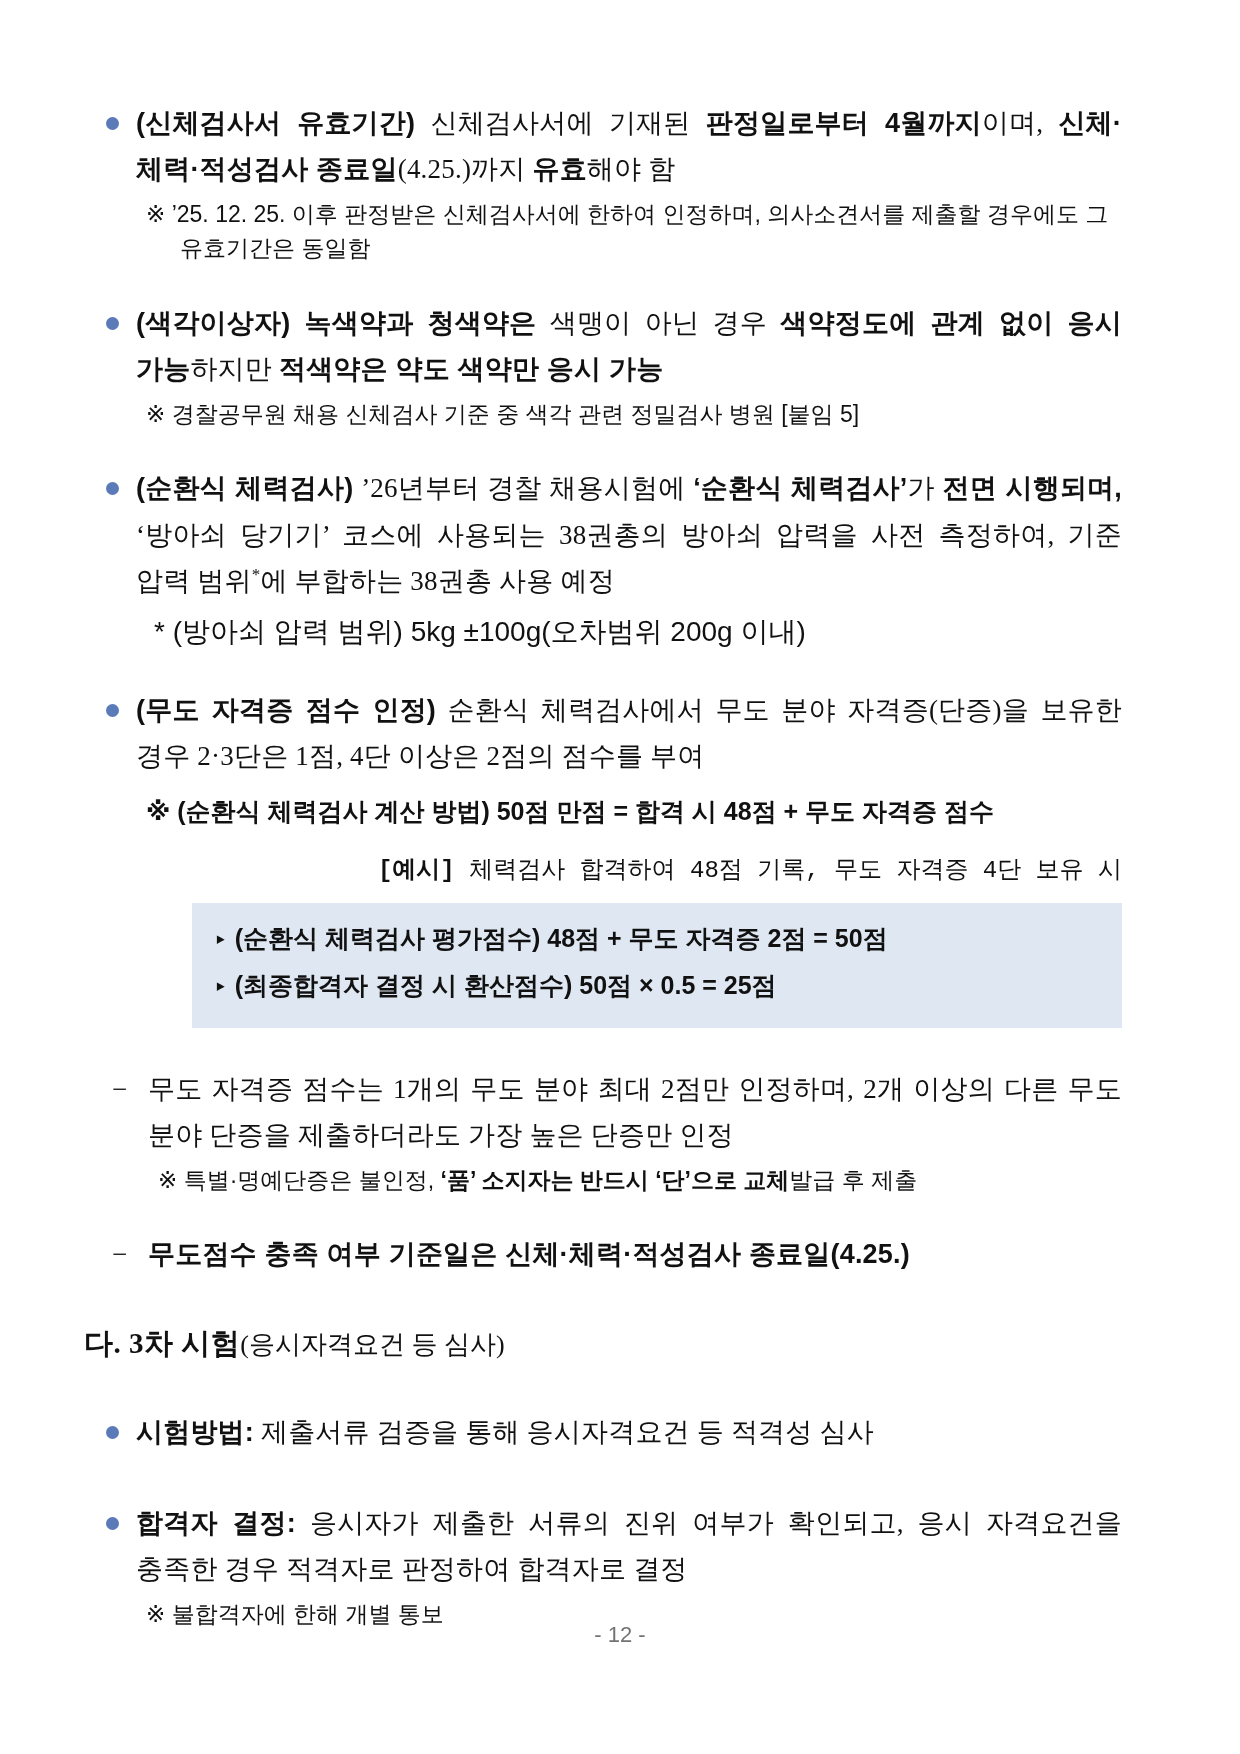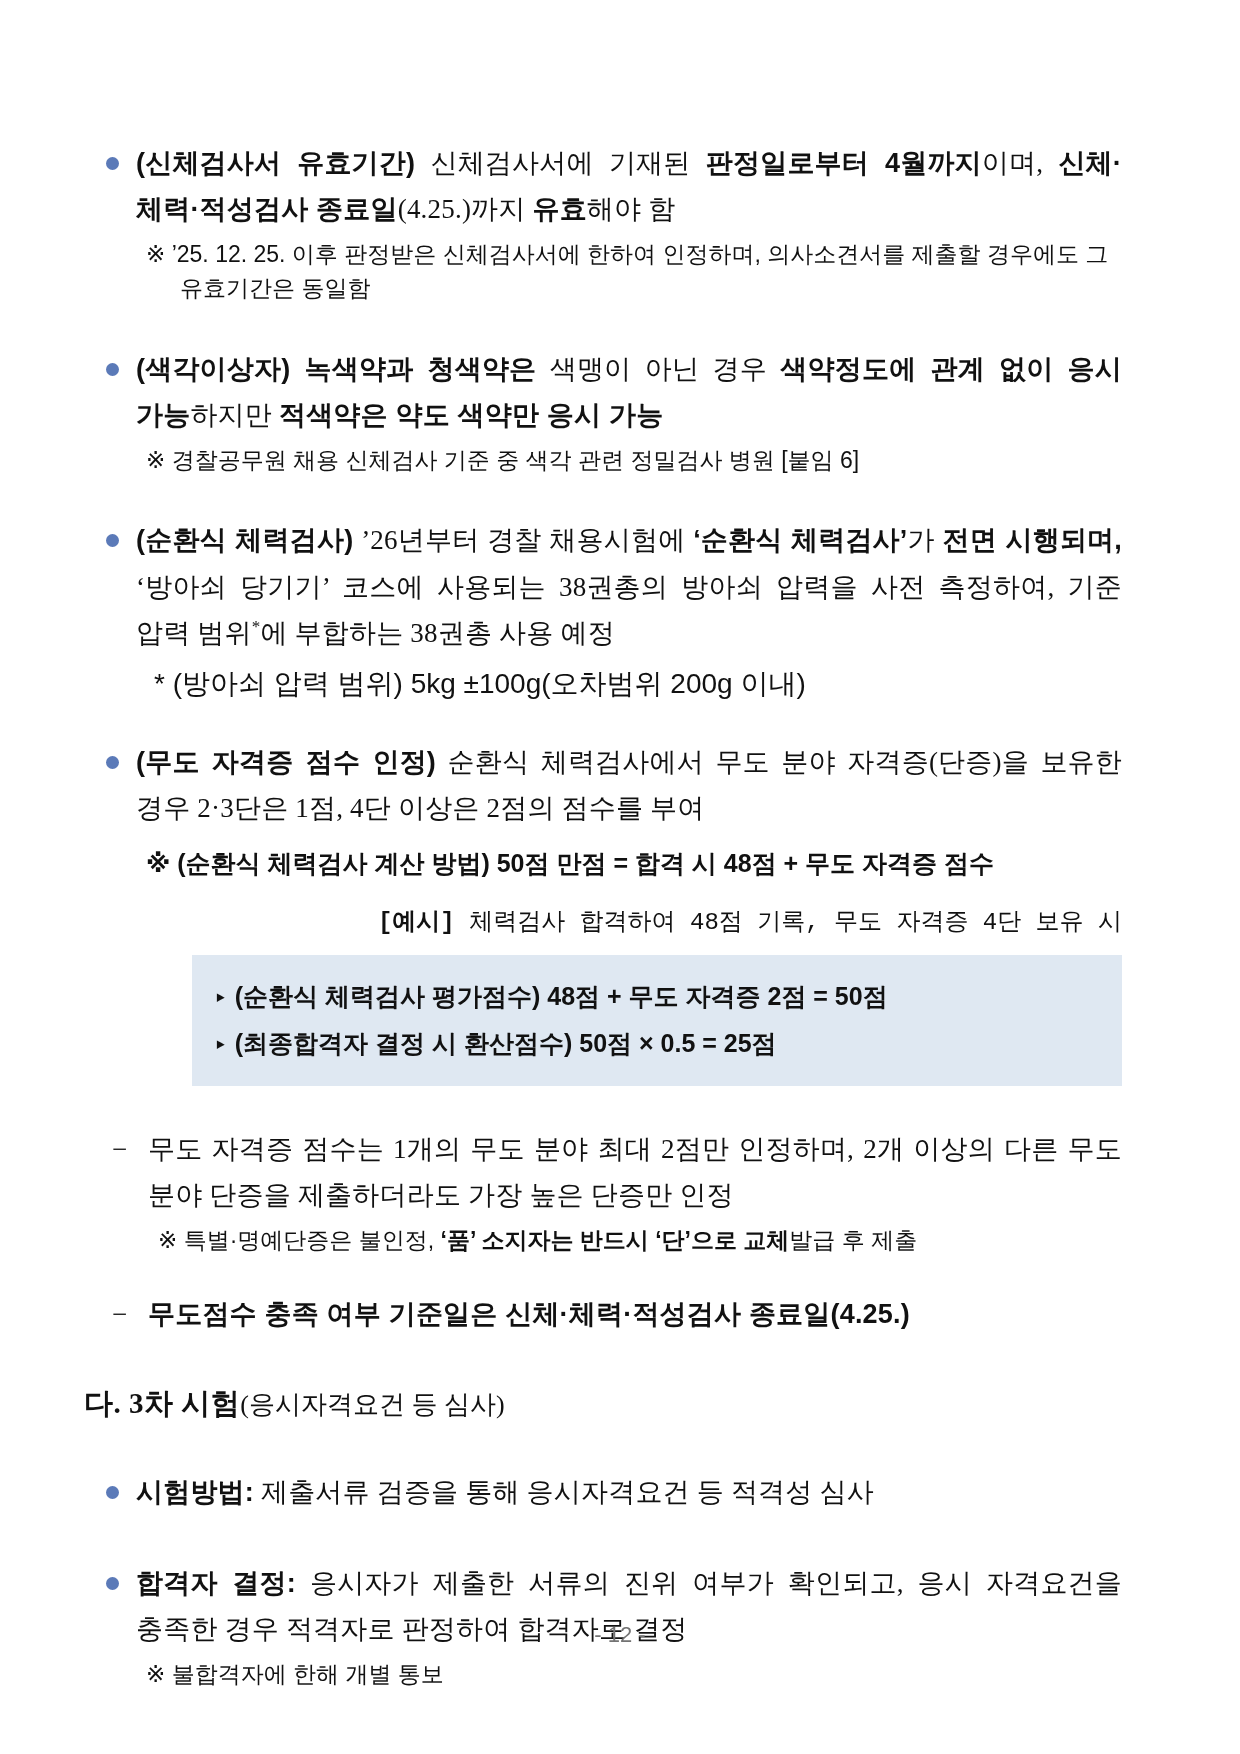--- a/index.html
+++ b/index.html
@@ -66,21 +66,21 @@
     line-height: 1.5;
     margin: 22px 0 14px 80px;
     word-break: keep-all;
     text-align: right;
   }
   .example-line .label { font-weight: 700; }
   
   .example-box {
     background: #dfe8f2;
     margin-left: 56px;
-    padding: 18px 8px 18px 22px;
+    padding: 12px 8px 18px 22px;
   }
   .example-box .box-line {
     font-family: "Liberation Sans", "DejaVu Sans", sans-serif;
     font-weight: 700;
     font-size: 25px;
     line-height: 1.9;
     word-break: keep-all;
   }
   .example-box .arrow { font-size: 20px; margin-right: 8px; }
   
@@ -94,21 +94,21 @@
   
   .section-heading {
     margin-left: -22px;
     font-size: 29px;
     line-height: 1.5;
     word-break: keep-all;
   }
   .section-heading .h-label { font-weight: 700; letter-spacing: 0.5px; }
   .section-heading .h-sub { font-size: 26px; }
   
-  .mb-sec { margin-bottom: 34px; margin-top: 40px; }
+  .mb-sec { margin-bottom: 34px; }
   .mb-big { margin-bottom: 44px; }
   .mb-box { margin-bottom: 38px; }
   
   .footer {
     position: absolute;
     left: 0; right: 0;
     top: 1622px;
     text-align: center;
     font-family: "Liberation Sans", "DejaVu Sans", sans-serif;
     font-size: 22px;
@@ -129,21 +129,21 @@
       <div class="note">※ ’25. 12. 25. 이후 판정받은 신체검사서에 한하여 인정하며, 의사소견서를 제출할 경우에도 그 유효기간은 동일함</div>
     </div>
   </div>
 
   <div class="bullet-row mb-sec">
     <div class="dot-col">
         <span class="dot"></span>
       </div>
     <div class="text-col">
       <div class="para"><span class="bold-g">(색각이상자)</span><span class="bold-g"> 녹색약과 청색약은</span><span> 색맹이 아닌 경우 </span><span class="bold-g">색약정도에 관계 없이 응시 가능</span><span>하지만 </span><span class="bold-g">적색약은 약도 색약만 응시 가능</span></div>
-      <div class="note">※ 경찰공무원 채용 신체검사 기준 중 색각 관련 정밀검사 병원 [붙임 6]</div>
+      <div class="note">※ 경찰공무원 채용 신체검사 기준 중 색각 관련 정밀검사 병원 [붙임 5]</div>
     </div>
   </div>
 
   <div class="bullet-row mb-sec">
     <div class="dot-col">
         <span class="dot"></span>
       </div>
     <div class="text-col">
       <div class="para"><span class="bold-g">(순환식 체력검사)</span><span> ’26년부터 경찰 채용시험에 </span><span class="bold-g">‘순환식 체력검사’</span><span>가 </span><span class="bold-g">전면 시행되며,</span><span> ‘방아쇠 당기기’ 코스에 사용되는 38권총의 방아쇠 압력을 사전 측정하여, 기준 압력 범위</span><sup class="star">*</sup><span>에 부합하는 38권총 사용 예정</span></div>
       <div class="star-note">* (방아쇠 압력 범위) 5kg ±100g(오차범위 200g 이내)</div>

